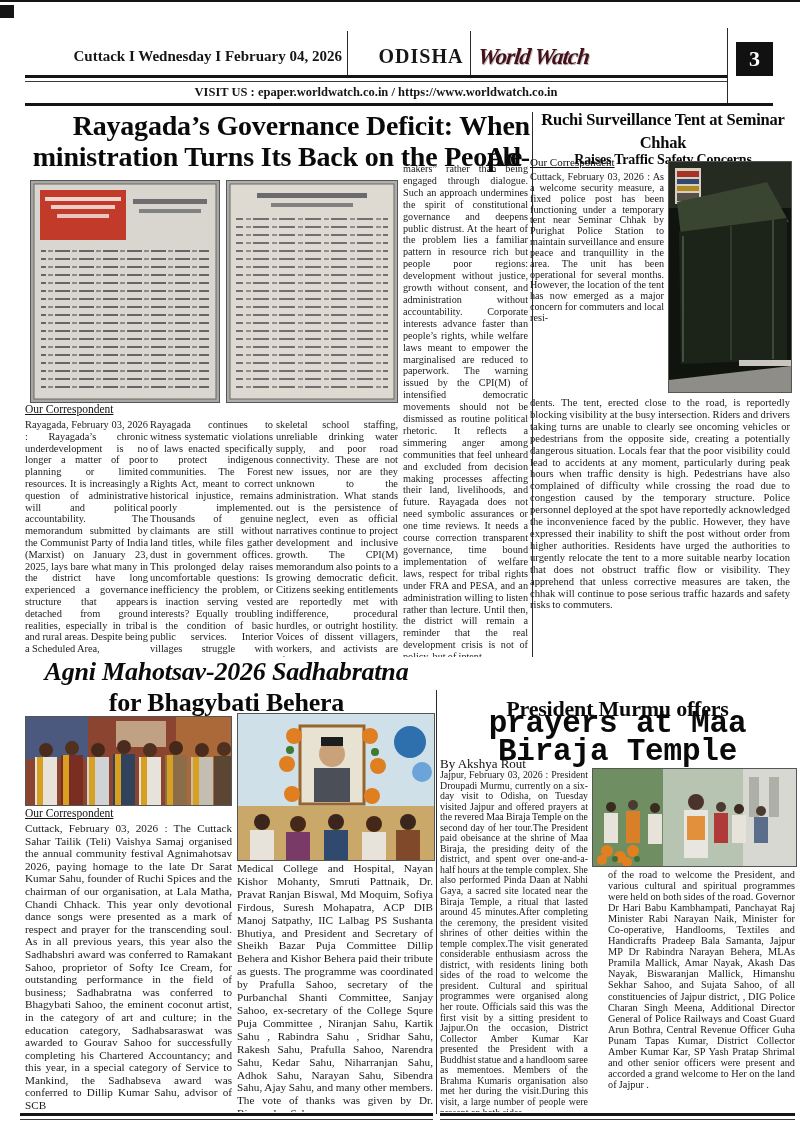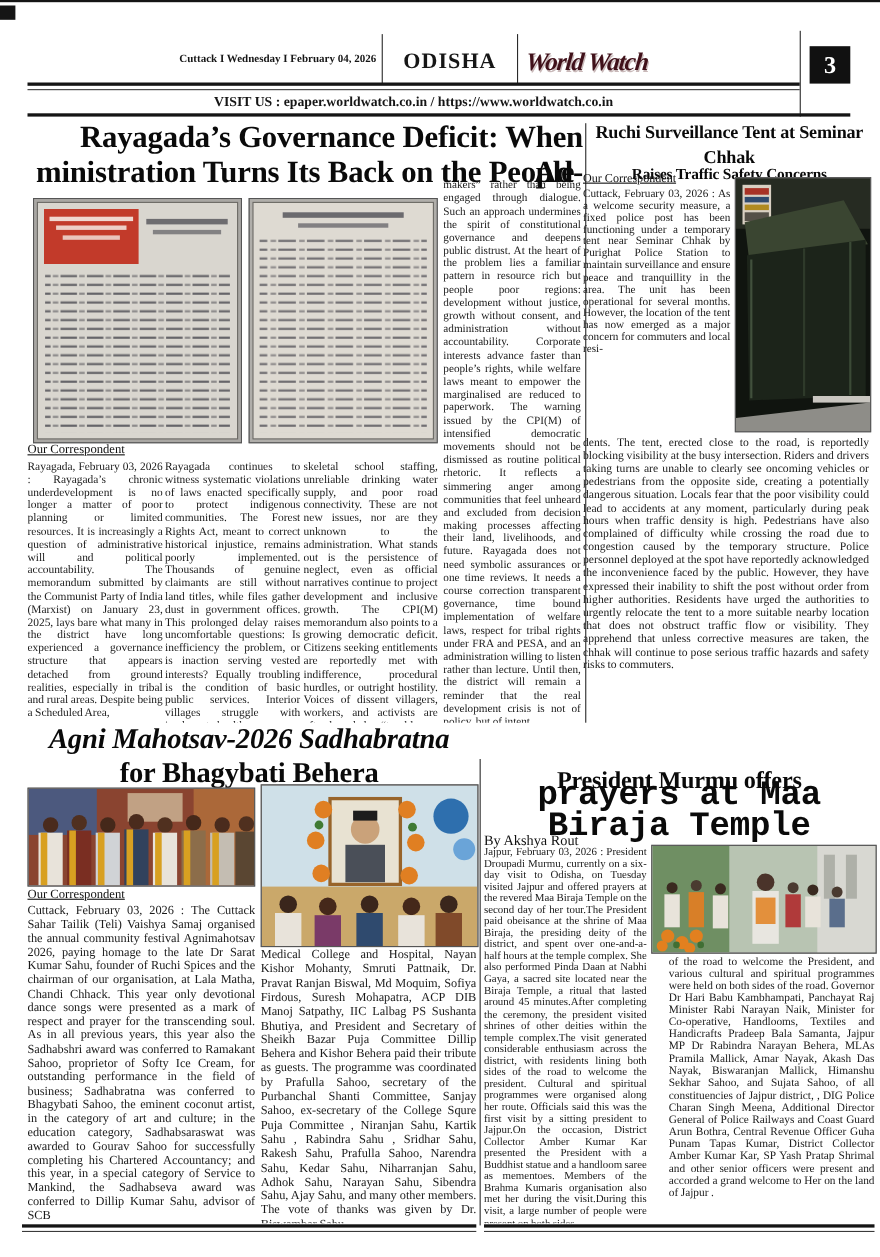--- a/index.html
+++ b/index.html
@@ -16,23 +16,23 @@
   .masthead{font-style:italic;font-weight:700;color:#40111a;letter-spacing:-1px;
             text-shadow:1px 1px 0 #c9b9b9;transform:skewX(-6deg);}
 </style>
 </head>
 <body>
 
 <div class="abs rule" style="left:0;top:1;width:800px;height:2px;"></div>
 <div class="abs rule" style="left:0;top:5px;width:14px;height:13px;"></div>
 
 <div>
-  <div class="abs" style="left:30px;top:48px;width:312px;font-weight:700;font-size:10px;text-align:right;">Cuttack I Wednesday I February 04,  2026</div>
+  <div class="abs" style="left:30px;top:48px;width:312px;font-weight:700;font-size:15px;text-align:right;">Cuttack I Wednesday I February 04,  2026</div>
   <div class="abs vline" style="left:347px;top:31px;height:46px;"></div>
-  <div class="abs" style="left:349px;top:45px;width:120px;text-align:center;font-weight:700;font-size:20px;letter-spacing:1px;">ODISHA</div>
+  <div class="abs" style="left:349px;top:45px;width:144px;text-align:center;font-weight:700;font-size:20px;letter-spacing:1px;">ODISHA</div>
   <div class="abs vline" style="left:470px;top:31px;height:46px;"></div>
   <div class="abs masthead" style="left:478px;top:44px;width:150px;font-size:23px;">World Watch</div>
   <div class="abs vline" style="left:727px;top:28px;height:78px;"></div>
   <div class="abs" style="left:736px;top:42px;width:37px;height:34px;background:#111;color:#fff;font-weight:700;font-size:22px;text-align:center;line-height:34px;"><span>3</span></div>
   <div class="abs dbl" style="left:25px;top:75px;width:702px;"></div>
   <div class="abs" style="left:25px;top:85px;width:702px;text-align:center;font-weight:700;font-size:12.5px;">VISIT US : epaper.worldwatch.co.in / https://www.worldwatch.co.in</div>
   <div class="abs rule" style="left:25px;top:103px;width:748px;height:3px;"></div>
 </div>
 
 <div class="abs vline" style="left:532px;top:112px;height:545px;"></div>

